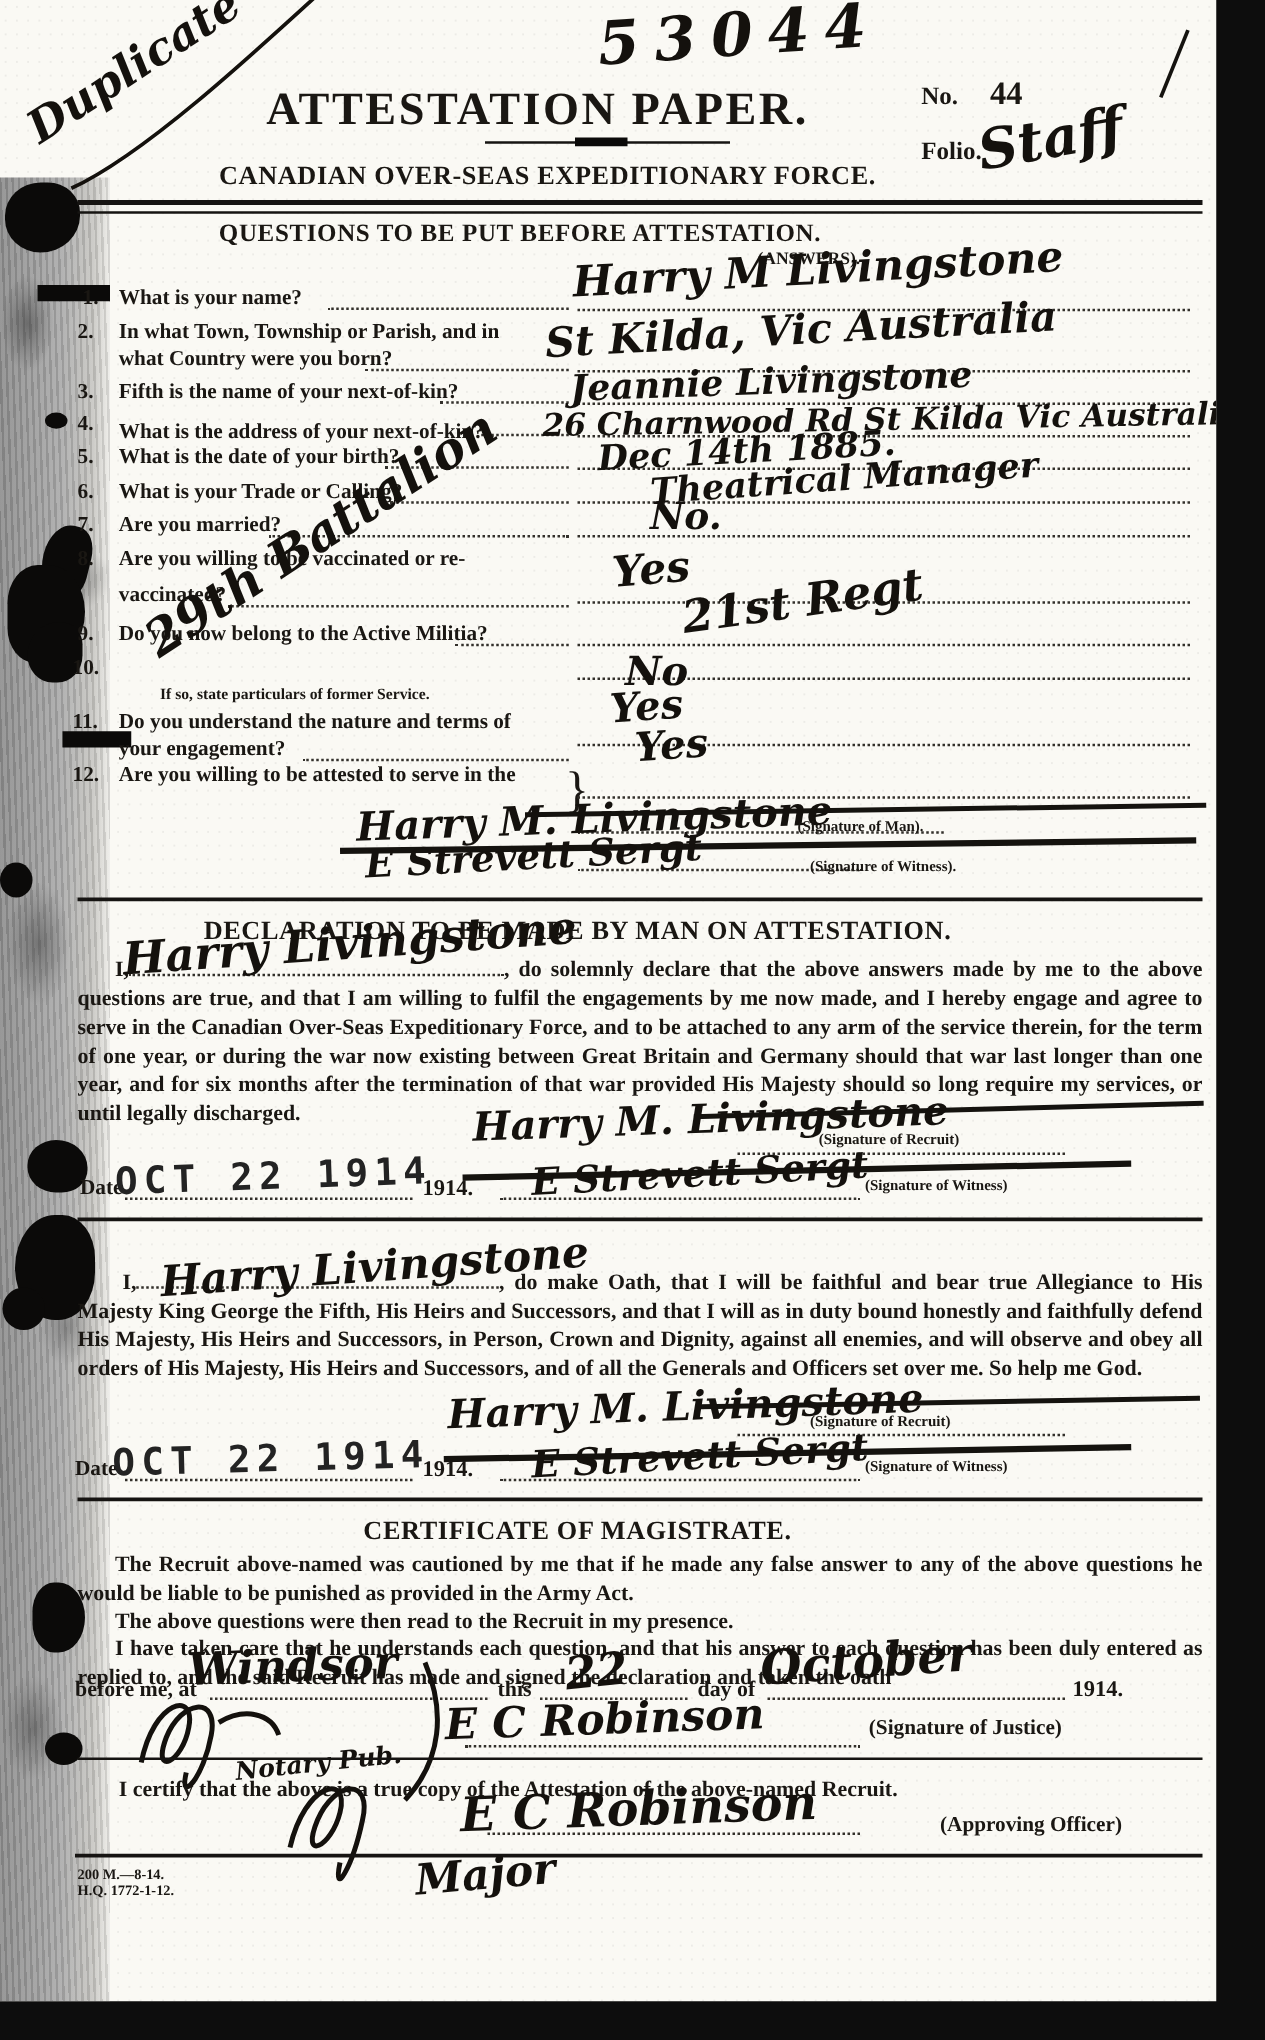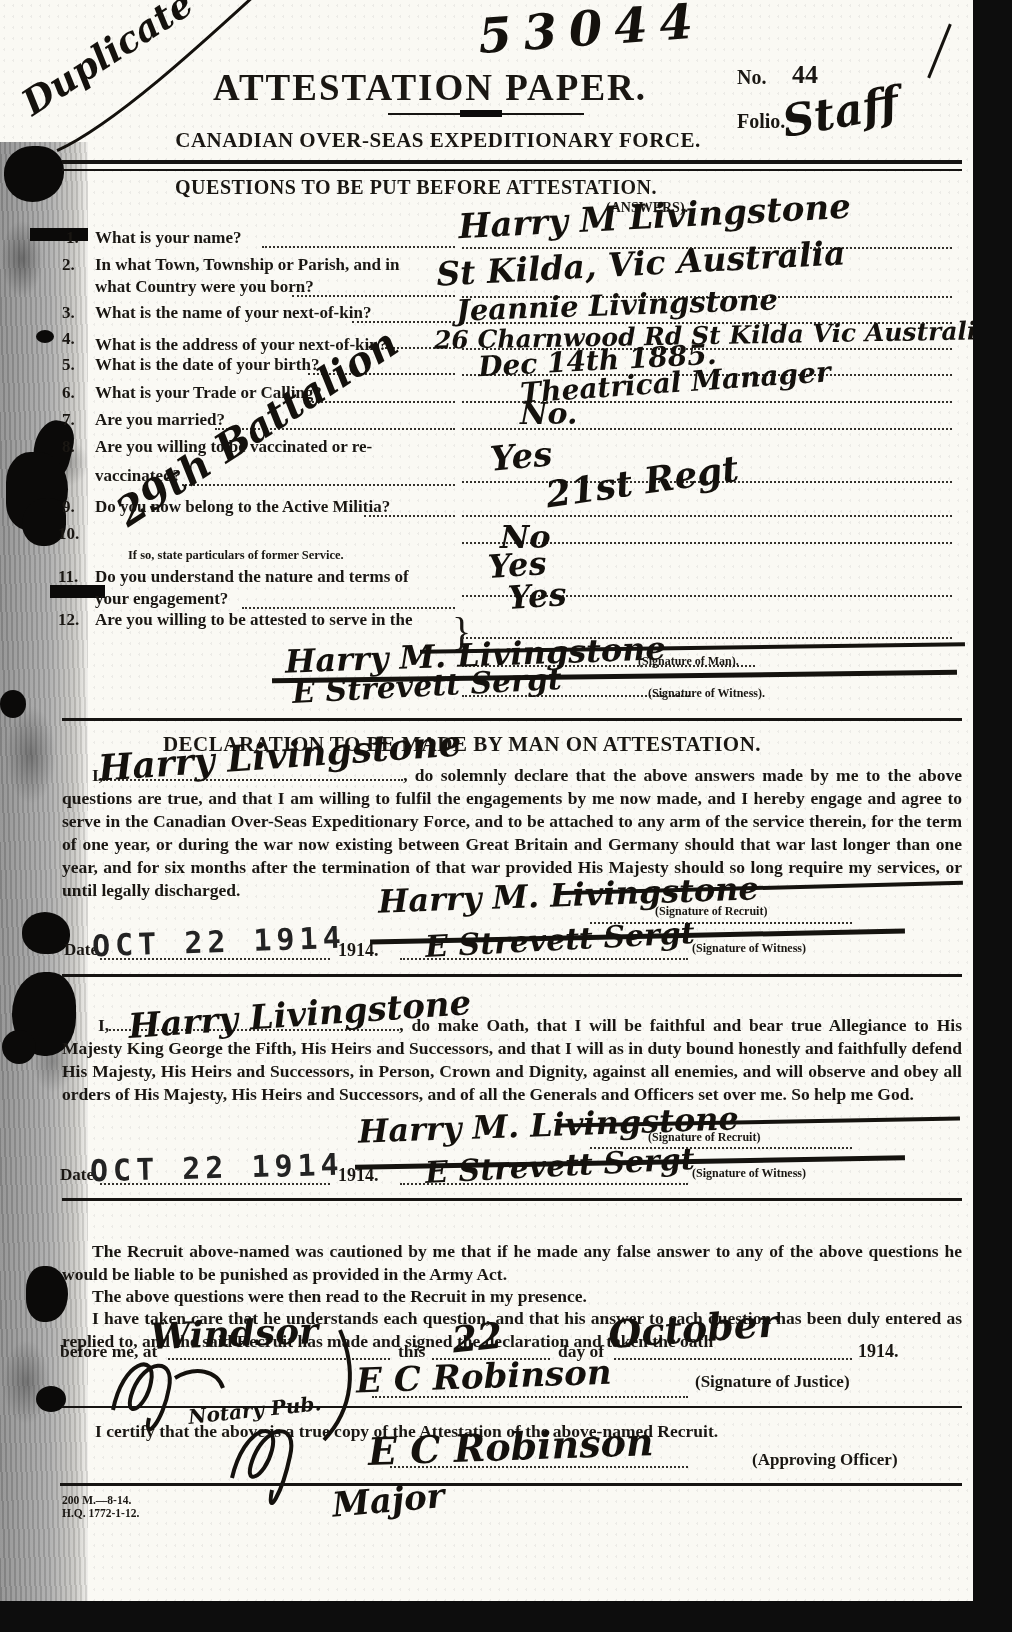--- a/index.html
+++ b/index.html
@@ -82,21 +82,21 @@
     <div class="q-num" style="left:66px;top:228px;">1.</div>
     <div class="q-line" style="left:95px;top:228px;">What is your name?</div>
     <div class="dotline" style="left:262px;top:246px;width:193px;"></div>
 
     <div class="q-num" style="left:62px;top:255px;">2.</div>
     <div class="q-line" style="left:95px;top:255px;">In what Town, Township or Parish, and in</div>
     <div class="q-line" style="left:95px;top:277px;">what Country were you born?</div>
     <div class="dotline" style="left:292px;top:295px;width:163px;"></div>
 
     <div class="q-num" style="left:62px;top:303px;">3.</div>
-    <div class="q-line" style="left:95px;top:303px;">What is the name of your next-of-kin?</div>
+    <div class="q-line" style="left:95px;top:303px;">Fifth is the name of your next-of-kin?</div>
     <div class="dotline" style="left:352px;top:321px;width:103px;"></div>
 
     <div class="q-num" style="left:62px;top:329px;">4.</div>
     <div class="q-line" style="left:95px;top:335px;">What is the address of your next-of-kin?..</div>
     <div class="dotline" style="left:385px;top:347px;width:70px;"></div>
 
     <div class="q-num" style="left:62px;top:355px;">5.</div>
     <div class="q-line" style="left:95px;top:355px;">What is the date of your birth?</div>
     <div class="dotline" style="left:308px;top:373px;width:147px;"></div>
 
@@ -199,20 +199,21 @@
     <div class="dotline" style="left:100px;top:1183px;width:230px;"></div>
     <div class="stamp" style="left:90px;top:1150px;transform:rotate(-1.5deg);">OCT 22 1914</div>
     <div class="label" style="left:338px;top:1165px;font-size:18px;">1914.</div>
     <div class="strike" style="left:355px;top:1160px;width:550px;height:5px;transform:rotate(-1deg);"></div>
     <div class="hw" style="left:425px;top:1148px;font-size:30px;transform:rotate(-3deg);">E Strevett Sergt</div>
     <div class="dotline" style="left:400px;top:1183px;width:288px;"></div>
     <div class="label" style="left:692px;top:1166px;">(Signature of Witness)</div>
 
     <div class="rule" style="left:62px;top:1198px;width:900px;height:3px;"></div>
 
+    <div class="heading" style="top:1212px;font-size:21px;">CERTIFICATE OF MAGISTRATE.</div>
     <div class="para" style="left:62px;top:1285px;width:900px;text-indent:30px;">The above questions were then read to the Recruit in my presence.</div>
     <div class="para" style="left:62px;top:1240px;width:900px;text-indent:30px;">The Recruit above-named was cautioned by me that if he made any false answer to any of the above questions he would be liable to be punished as provided in the Army Act.</div>
     <div class="para" style="left:62px;top:1307px;width:900px;text-indent:30px;">I have taken care that he understands each question, and that his answer to each question has been duly entered as replied to, and the said Recruit has made and signed the declaration and taken the oath</div>
     <div class="label" style="left:60px;top:1341px;font-size:17.5px;">before me, at</div>
     <div class="dotline" style="left:168px;top:1358px;width:222px;"></div>
     <div class="label" style="left:398px;top:1341px;font-size:17.5px;">this</div>
     <div class="dotline" style="left:432px;top:1358px;width:118px;"></div>
     <div class="label" style="left:558px;top:1341px;font-size:17.5px;">day of</div>
     <div class="dotline" style="left:614px;top:1358px;width:238px;"></div>
     <div class="label" style="left:858px;top:1341px;font-size:18px;">1914.</div>

